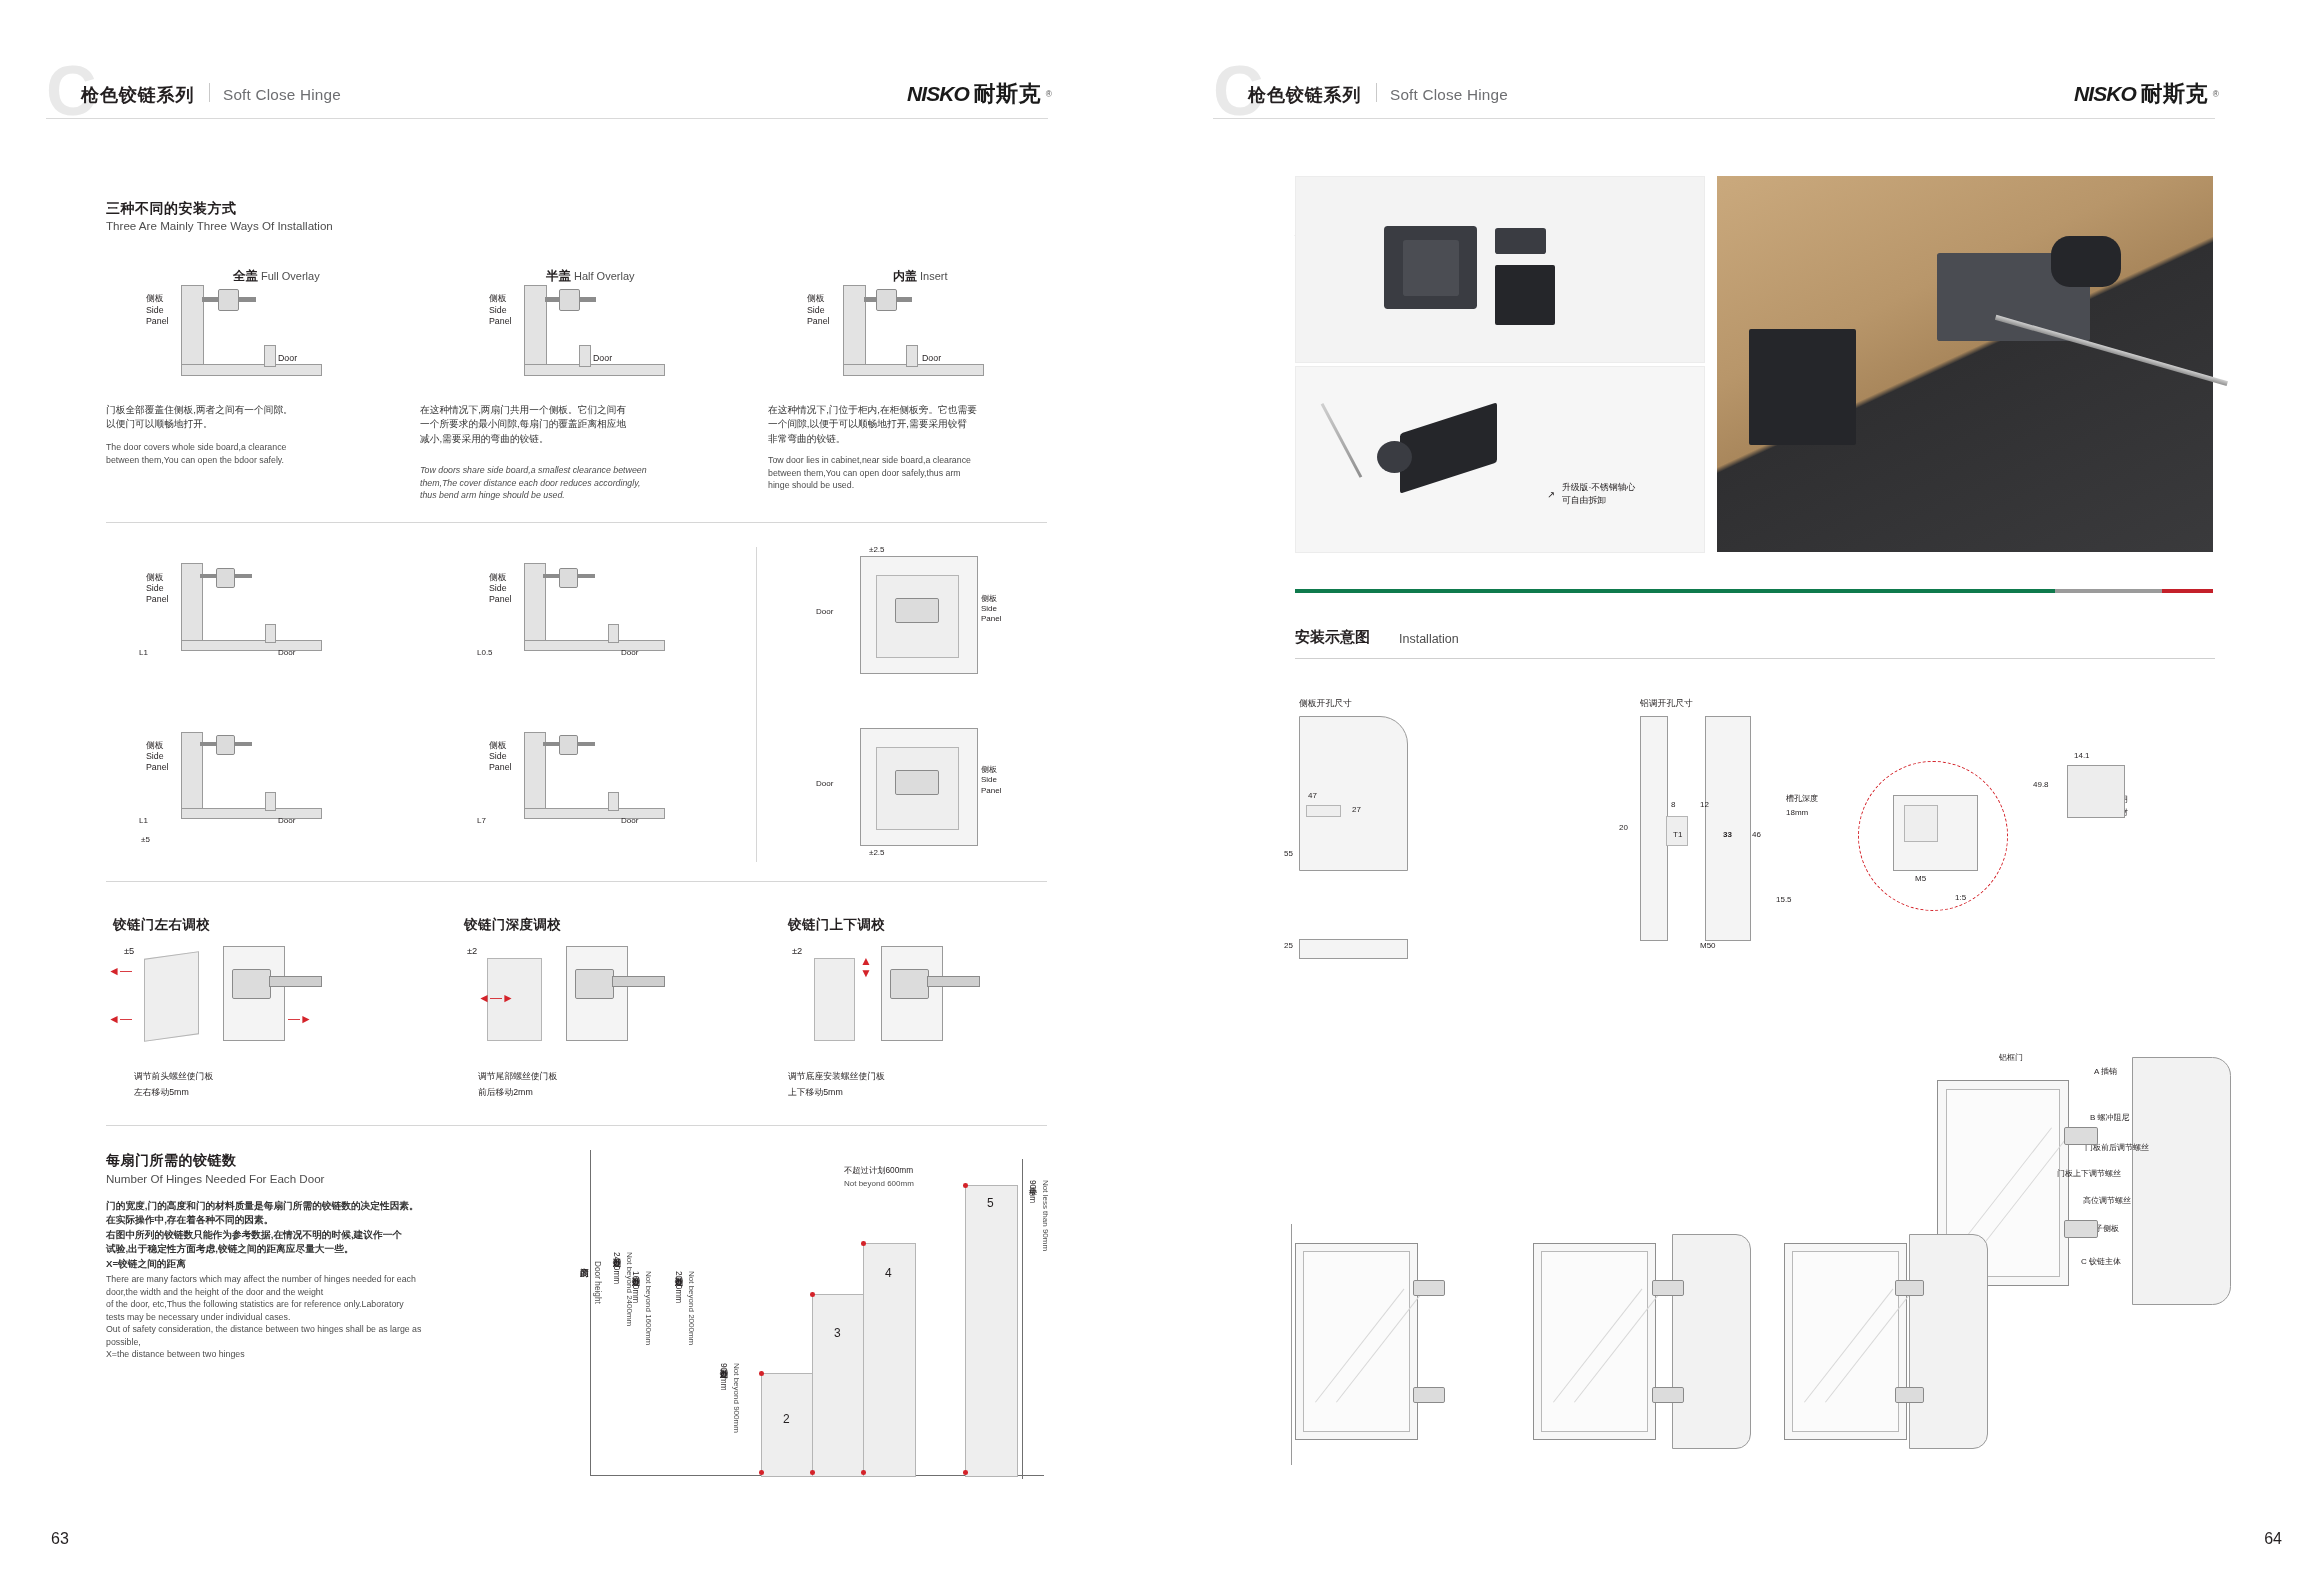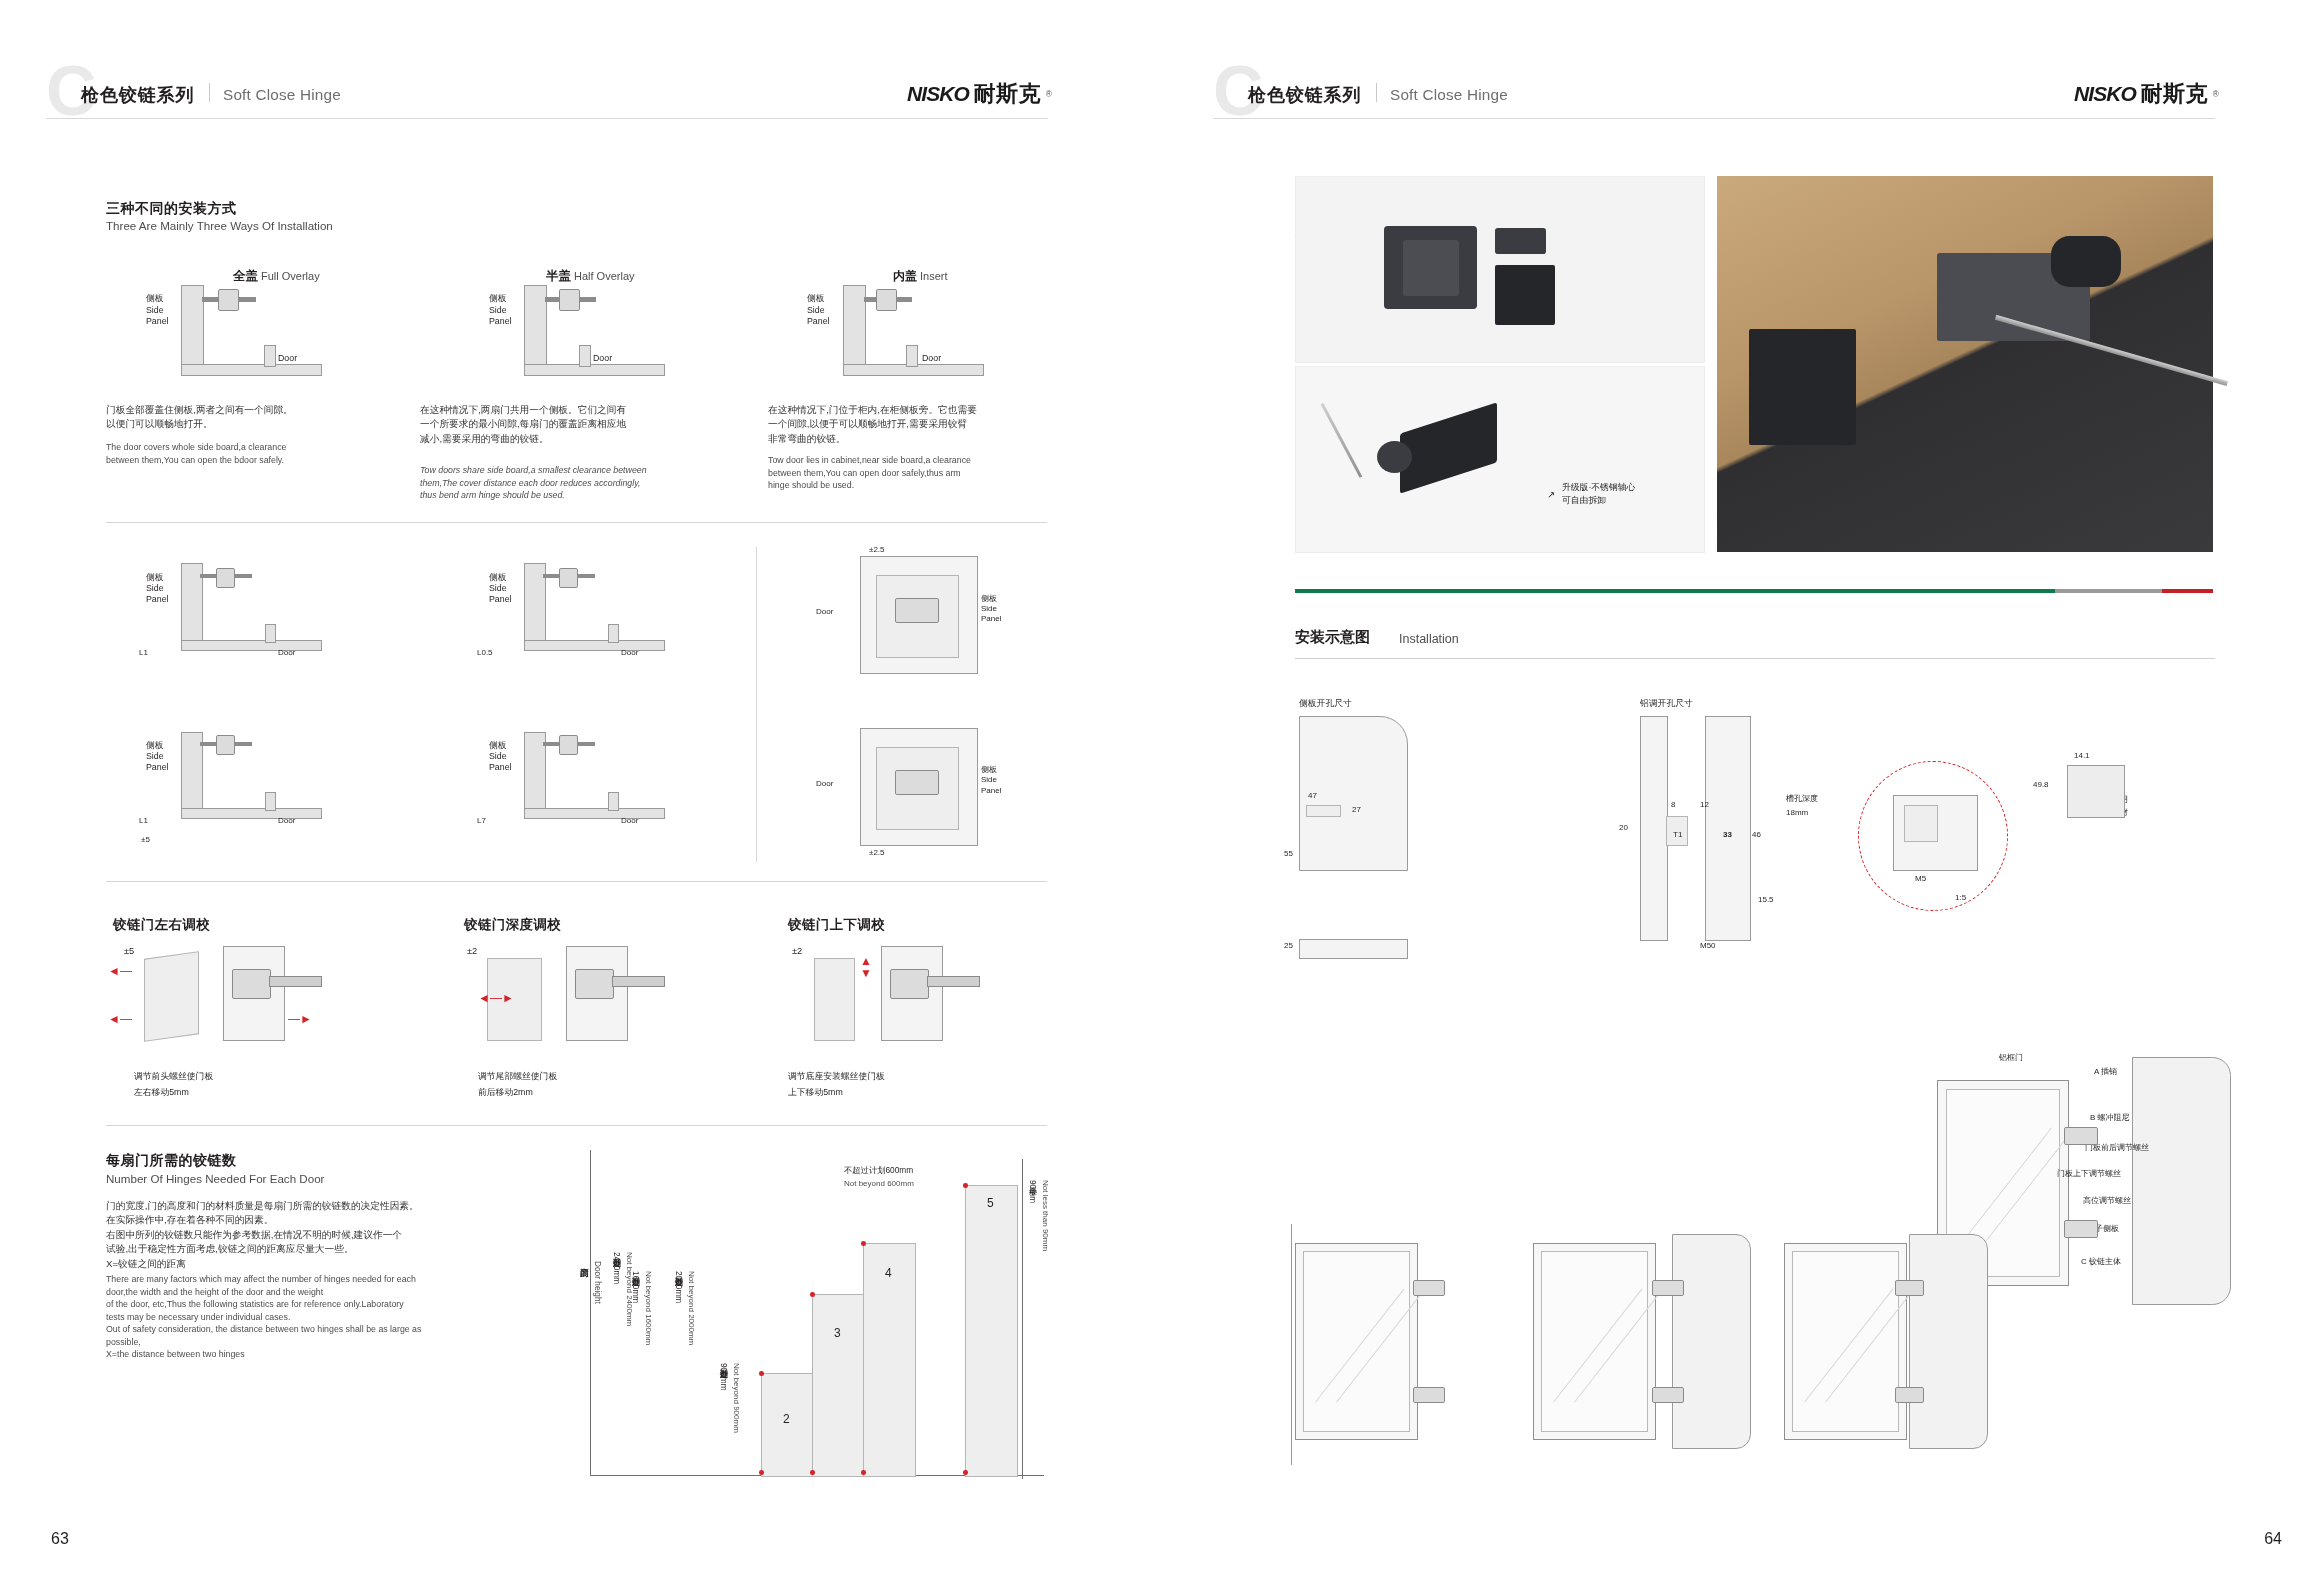--- a/index.html
+++ b/index.html
@@ -238,21 +238,21 @@
     <div class="hinge-cup" style="left:890px;top:969px;width:37px;height:28px;"></div>
     <div class="arm" style="left:927px;top:976px;width:51px;height:9.3px;"></div>
     <div class="arr-red" style="left:860px;top:955px;">▲<br>▼</div>
     <div class="t lbl" style="left:788px;top:1071px;">调节底座安装螺丝使门板</div>
     <div class="t lbl" style="left:788px;top:1087px;">上下移动5mm</div>
 
     <div class="divider" style="left:106px;top:1125px;width:941px;"></div>
 
     <div class="t cn" style="left:106px;top:1152px;">每扇门所需的铰链数</div>
     <div class="t en" style="left:106px;top:1172px;">Number Of Hinges Needed For Each Door</div>
-    <div class="t sm" style="left:106px;top:1199px;width:427px;">门的宽度,门的高度和门的材料质量是每扇门所需的铰链数的决定性因素。
+    <div class="t sm" style="left:106px;top:1199px;width:427px;font-weight:bold;">门的宽度,门的高度和门的材料质量是每扇门所需的铰链数的决定性因素。
 在实际操作中,存在着各种不同的因素。
 右图中所列的铰链数只能作为参考数据,在情况不明的时候,建议作一个
 试验,出于稳定性方面考虑,铰链之间的距离应尽量大一些。
 X=铰链之间的距离</div>
     <div class="t sm-en" style="left:106px;top:1273px;width:441px;">There are many factors which may affect the number of hinges needed for each
 door,the width and the height of the door and the weight
 of the door, etc,Thus the following statistics are for reference only.Laboratory
 tests may be necessary under individual cases.
 Out of safety consideration, the distance between two hinges shall be as large as
 possible,
@@ -360,21 +360,21 @@
     <div class="t lbl" style="left:473px;top:698px;">铝调开孔尺寸</div>
     <div class="box-out" style="left:473px;top:716px;width:25.5px;height:223px;"></div>
     <div class="box-out" style="left:538px;top:716px;width:44px;height:223px;"></div>
     <div class="panel-lt" style="left:499px;top:816px;width:19.5px;height:28px;"></div>
     <div class="t dim-s" style="left:452px;top:823px;">20</div>
     <div class="t dim-s" style="left:504px;top:800px;">8</div>
     <div class="t dim-s" style="left:533px;top:800px;">12</div>
     <div class="t dim-s" style="left:506px;top:830px;">T1</div>
     <div class="t dim-s" style="left:556px;top:830px;font-weight:bold;">33</div>
     <div class="t dim-s" style="left:585px;top:830px;">46</div>
-    <div class="t dim-s" style="left:591px;top:895px;">15.5</div>
+    <div class="t dim-s" style="left:609px;top:895px;">15.5</div>
     <div class="t dim-s" style="left:533px;top:941px;">M50</div>
     <div class="t dim-s" style="left:619px;top:793px;">槽孔深度</div>
     <div class="t dim-s" style="left:619px;top:808px;">18mm</div>
 
     <div class="circle-d" style="left:691px;top:761px;width:148px;height:148px;"></div>
     <div class="box-out" style="left:726px;top:795px;width:83px;height:74px;"></div>
     <div class="panel-lt" style="left:737px;top:805px;width:32px;height:35px;"></div>
     <div class="t dim-s" style="left:748px;top:874px;">M5</div>
     <div class="t dim-s" style="left:788px;top:893px;">1:5</div>
     <div class="t dim-s" style="left:907px;top:751px;">14.1</div>

